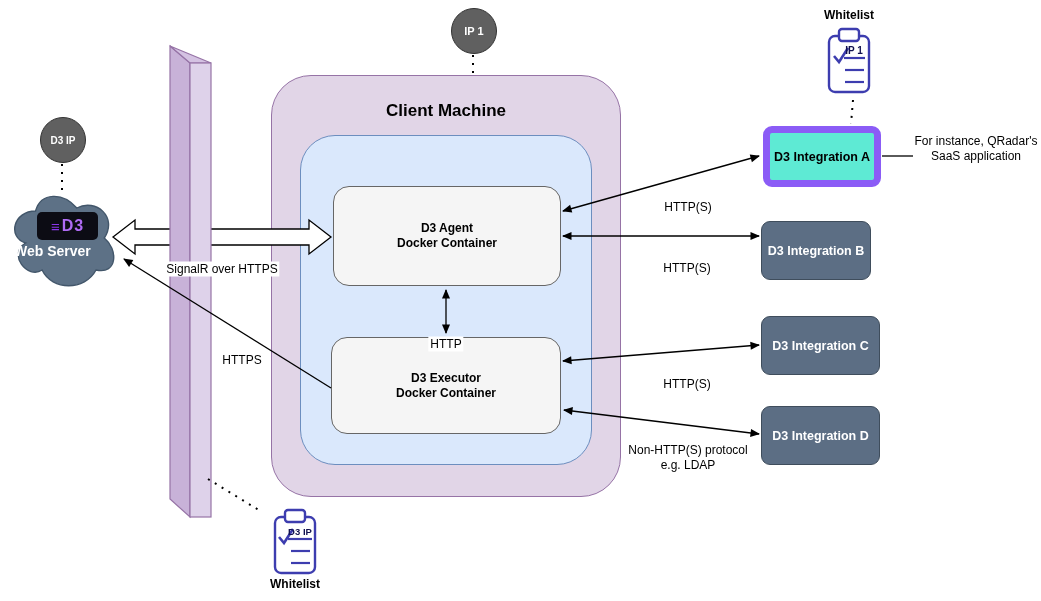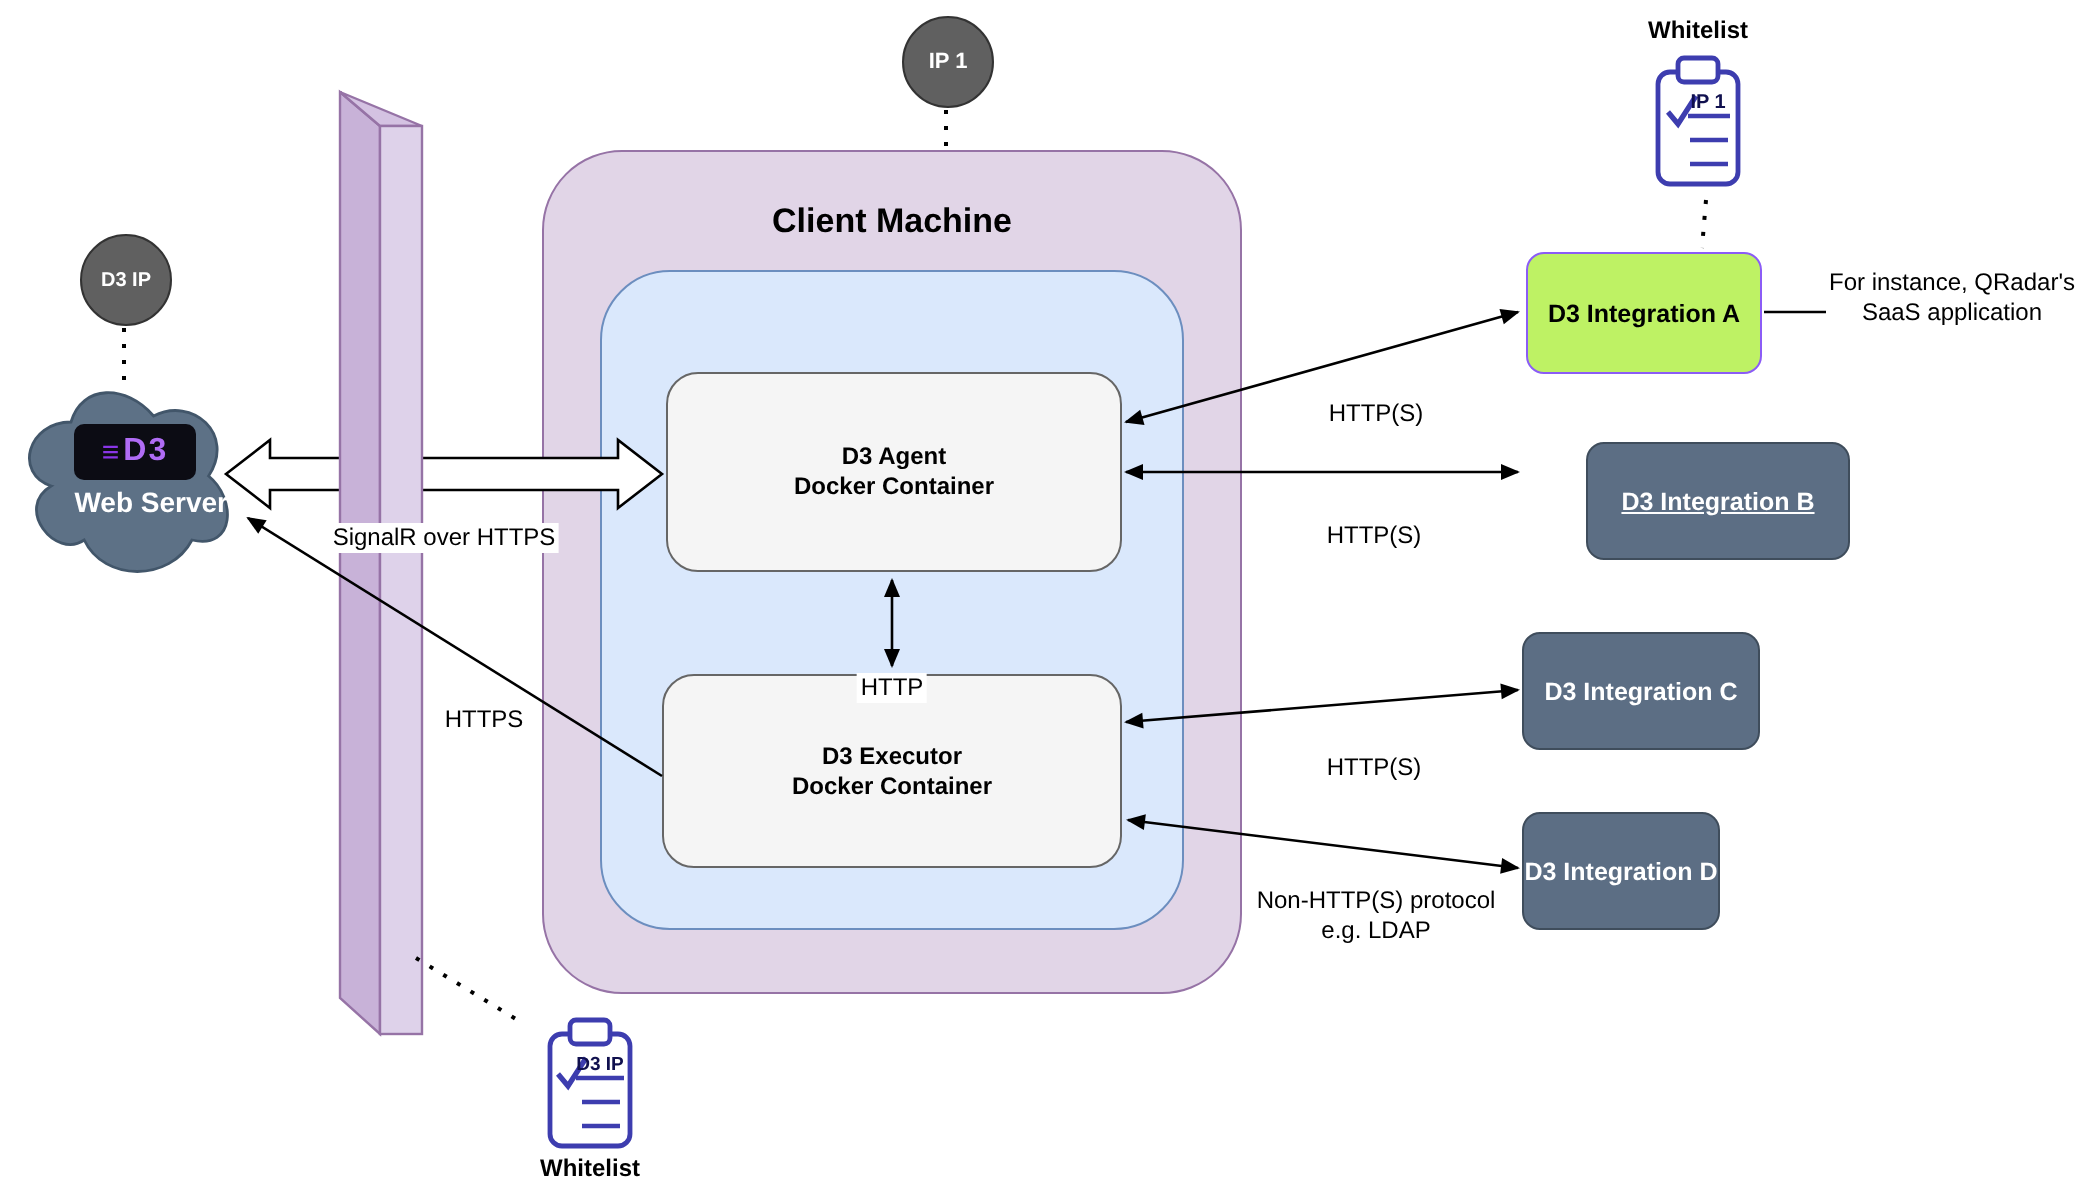--- a/index.html
+++ b/index.html
@@ -15,54 +15,54 @@
   .box{position:absolute;box-sizing:border-box;}
   .rounded-big{border-radius:40px;}
   .client-machine{background:#e1d5e7;border:1px solid #9673a6;}
   .docker{background:#dae8fc;border:1px solid #6c8ebf;border-radius:35px;}
   .container-box{background:#f5f5f5;border:1px solid #666;border-radius:16px;
     display:flex;align-items:center;justify-content:center;text-align:center;
     font-weight:bold;font-size:12px;line-height:15px;white-space:pre-line;}
   .integration{border-radius:9px;display:flex;align-items:center;justify-content:center;
     text-align:center;font-weight:bold;font-size:12.5px;}
   .int-dark{background:#5c6e84;border:1px solid #3f4d5c;color:#fff;}
-  .int-pink{background:#bef264;border:1px solid #8b5cf6;color:#000;}
+  .int-pink{background:#5eead4;border:7px solid #8b5cf6;color:#000;}
   .circle{border-radius:50%;background:#606060;border:1px solid #333;color:#fff;
     font-weight:bold;display:flex;align-items:center;justify-content:center;}
   .title{font-weight:bold;font-size:17px;text-align:center;}
   .conn-label{font-size:12px;background:#fff;padding:0 2px;text-align:center;
     transform:translate(-50%,-50%);white-space:pre-line;line-height:15px;margin-top:32px;}
   .plain-label{font-size:12px;text-align:center;white-space:pre-line;line-height:15px;}
   .bold-label{font-weight:bold;font-size:12px;text-align:center;white-space:pre-line;line-height:14px;}
   .d3logo{background:#0c0c14;border-radius:5px;display:flex;align-items:center;
     justify-content:center;gap:2px;}
   .d3logo .bars{color:#8a36e8;font-size:15px;font-weight:bold;line-height:1;}
   .d3logo .d3txt{color:#b06cf5;font-size:16px;font-weight:bold;letter-spacing:1px;line-height:1;}
-  .webserver{color:#fff;font-weight:bold;font-size:14px;text-align:right;}
+  .webserver{color:#fff;font-weight:bold;font-size:14px;text-align:left;}
 </style>
 </head>
 <body>
 
 <div id="canvas">
 
   <div class="layer" id="boxes">
     <div class="box client-machine rounded-big" style="left:271px;top:75px;width:350px;height:422px;"></div>
     <div class="abs title" style="left:271px;top:101px;width:350px;">Client Machine</div>
 
     <div class="box docker" style="left:300px;top:135px;width:292px;height:330px;"></div>
 
     <div class="box container-box" style="left:333px;top:186px;width:228px;height:100px;">D3 Agent
 Docker Container</div>
     <div class="box container-box" style="left:331px;top:337px;width:230px;height:97px;">D3 Executor
 Docker Container</div>
 
     <div class="box integration int-pink" style="left:763px;top:126px;width:118px;height:61px;">D3 Integration A</div>
-    <div class="box integration int-dark" style="left:793px;top:221px;width:132px;height:59px;text-decoration:underline;">D3 Integration B</div>
+    <div class="box integration int-dark" style="left:761px;top:221px;width:110px;height:59px;">D3 Integration B</div>
     <div class="box integration int-dark" style="left:761px;top:316px;width:119px;height:59px;">D3 Integration C</div>
-    <div class="box integration int-dark" style="left:761px;top:406px;width:99px;height:59px;">D3 Integration D</div>
+    <div class="box integration int-dark" style="left:761px;top:406px;width:119px;height:59px;">D3 Integration D</div>
 
     <div class="circle abs" style="left:451px;top:8px;width:44px;height:44px;font-size:11px;">IP 1</div>
     <div class="circle abs" style="left:40px;top:117px;width:44px;height:44px;font-size:10px;">D3 IP</div>
 
   </div>
 
   <svg class="layer" id="arrows" width="1041" height="601" viewBox="0 0 1041 601">
     <defs>
       <marker id="ah" markerWidth="12" markerHeight="12" refX="9.5" refY="5" orient="auto-start-reverse" markerUnits="userSpaceOnUse">
         <path d="M1,1 L10.5,5 L1,9 Z" fill="#000"></path>

